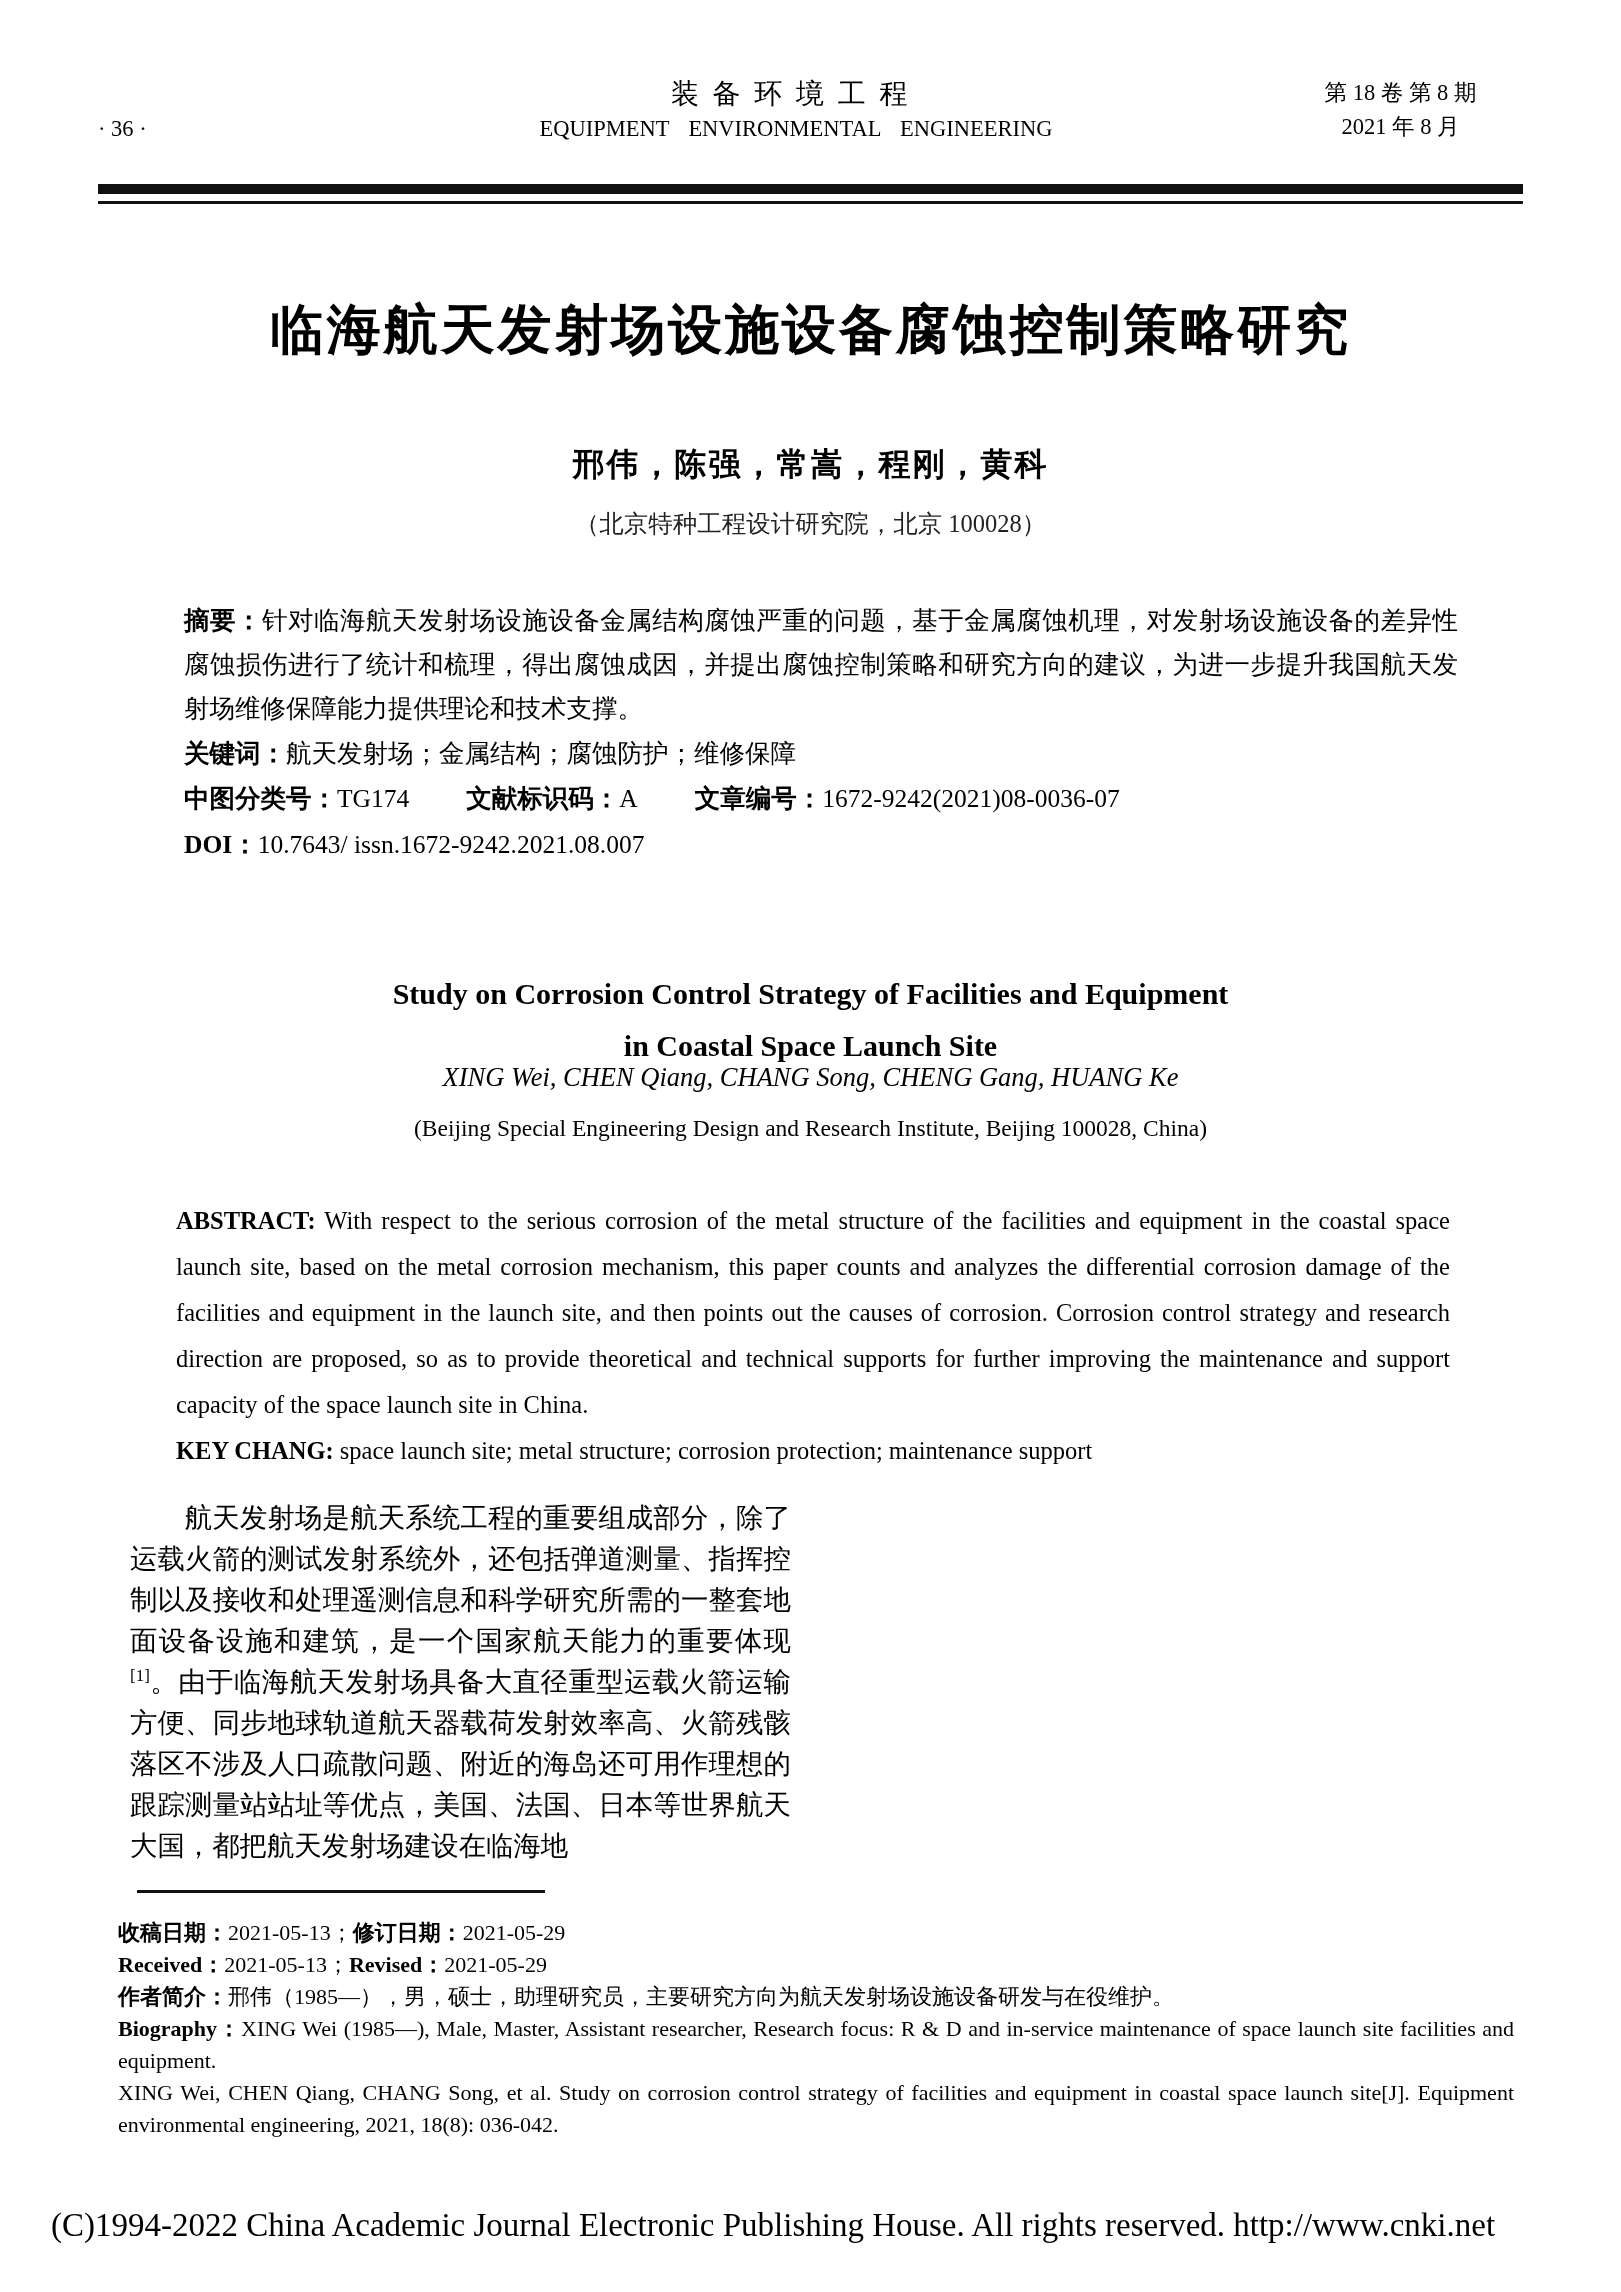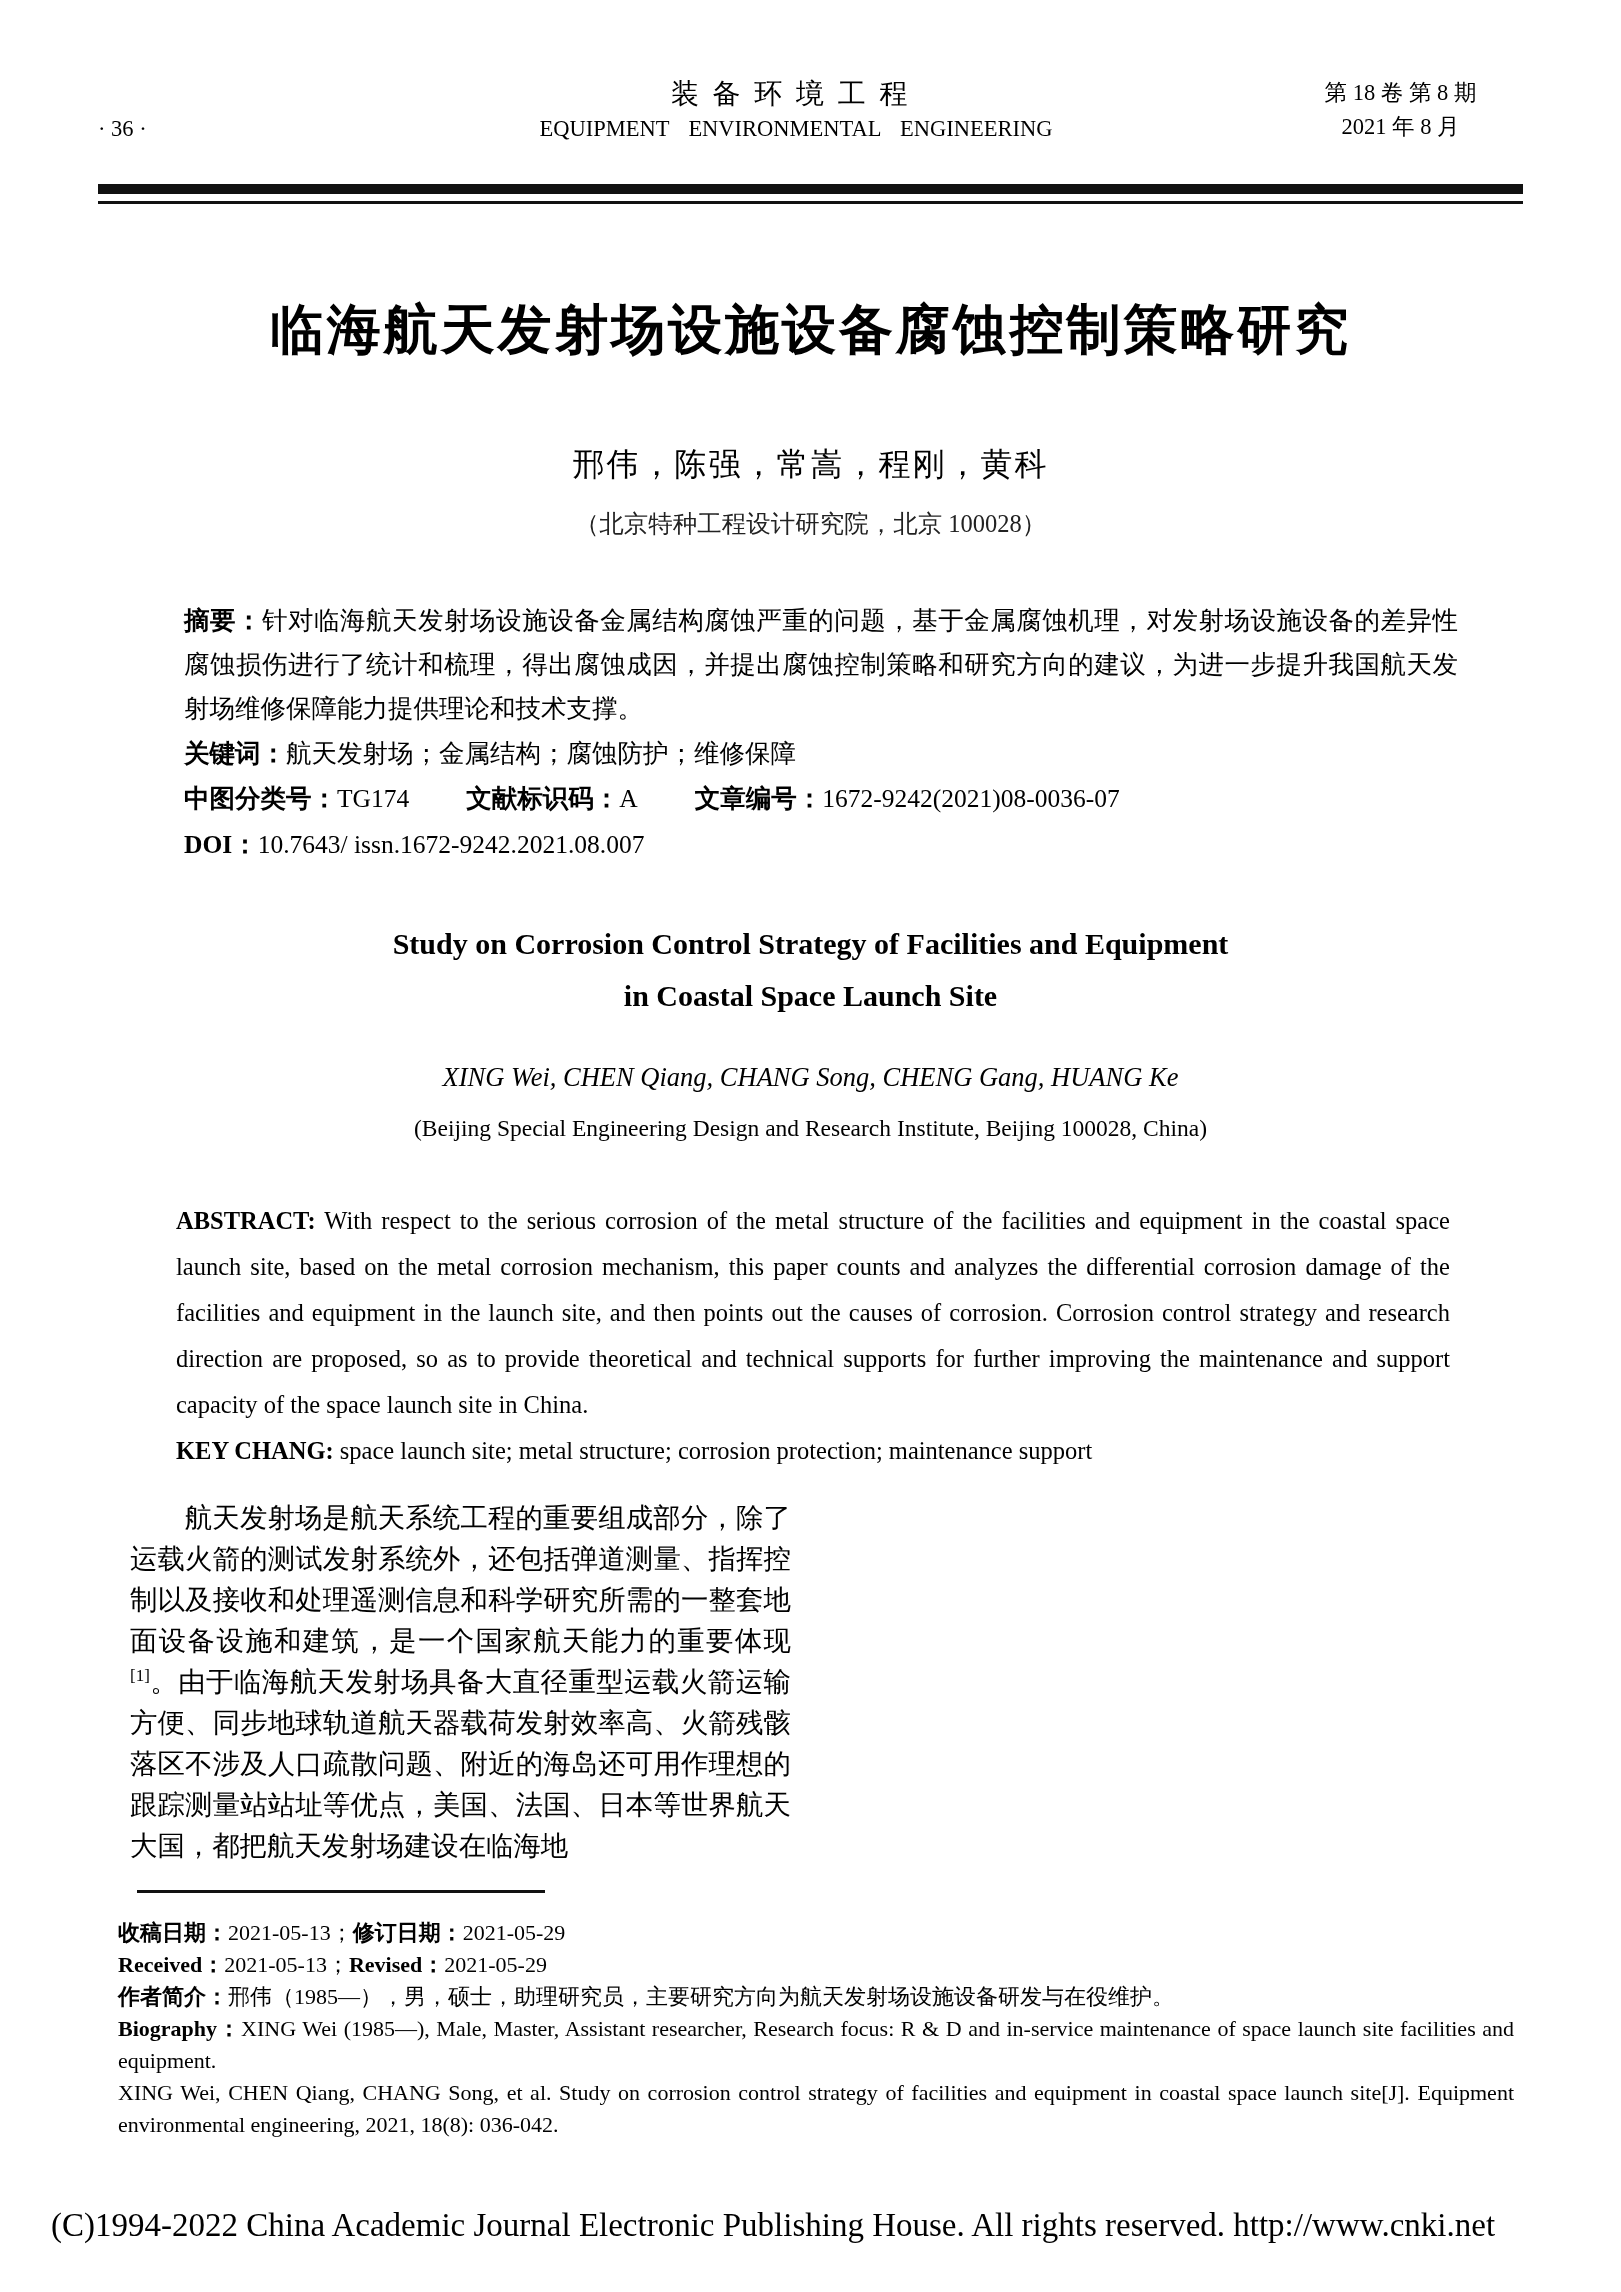--- a/index.html
+++ b/index.html
@@ -27,40 +27,40 @@
   .rule-thick { position:absolute; top:184px; left:98px; width:1425px; height:9.8px; background:#111; }
   .rule-thin  { position:absolute; top:201px; left:98px; width:1425px; height:2.9px;  background:#111; }
 
   
   .title-cn {
     position:absolute; top:294px; left:105px; width:1411px;
     text-align:center; font-size:54px; font-weight:bold; letter-spacing:2.9px;
   }
   .authors-cn {
     position:absolute; top:443px; left:105px; width:1411px;
-    text-align:center; font-size:32px; letter-spacing:2px;
+    text-align:center; font-size:32px; letter-spacing:2px;font-weight:bold;
   }
   .affil-cn {
     position:absolute; top:507px; left:105px; width:1411px;
     text-align:center; font-size:24.5px; color:#222;
   }
 
   
   .abstract-cn {
     position:absolute; top:598px; left:184px; width:1274px;
     font-size:25.5px; line-height:44px; text-align:justify;
   }
   .label-hei { font-weight:bold; font-family:"Liberation Sans","DejaVu Sans",sans-serif; }
   .abs-row { margin:0; }
   .cls-gap { display:inline-block; width:57px; }
   .doi-row { margin-top:2px; }
   .doi-label { font-weight:bold; }
 
   
-  .title-en { position:absolute; top:918px; left:105px; width:1411px; text-align:center;
+  .title-en { position:absolute; top:968px; left:105px; width:1411px; text-align:center;
               font-size:30px; font-weight:bold; line-height:52px; }
   .authors-en { position:absolute; top:1062px; left:105px; width:1411px; text-align:center;
                 font-size:26.5px; font-style:italic; }
   .affil-en { position:absolute; top:1115px; left:105px; width:1411px; text-align:center; font-size:23.5px; }
 
   
   .abstract-en {
     position:absolute; top:1198px; left:176px; width:1274px;
     font-size:24.5px; line-height:46px; text-align:justify;
   }

